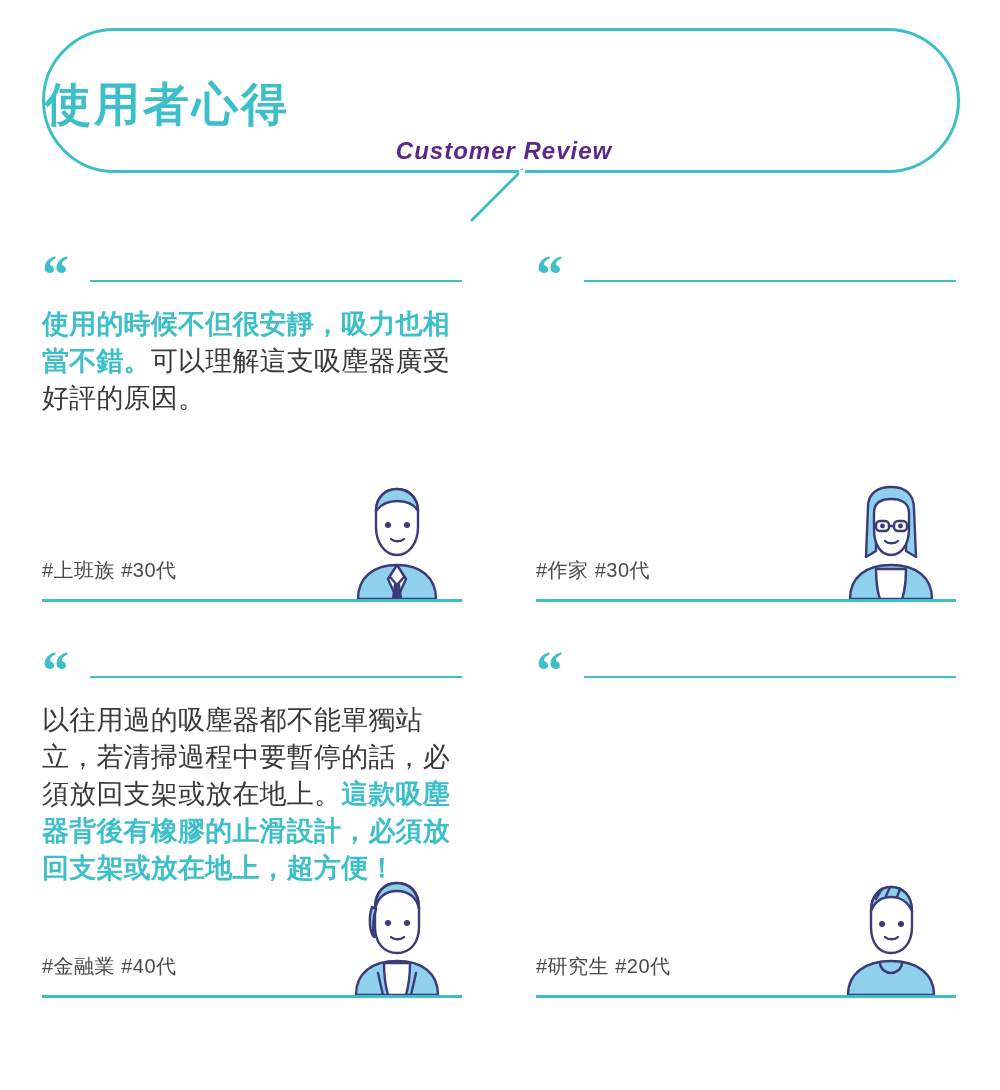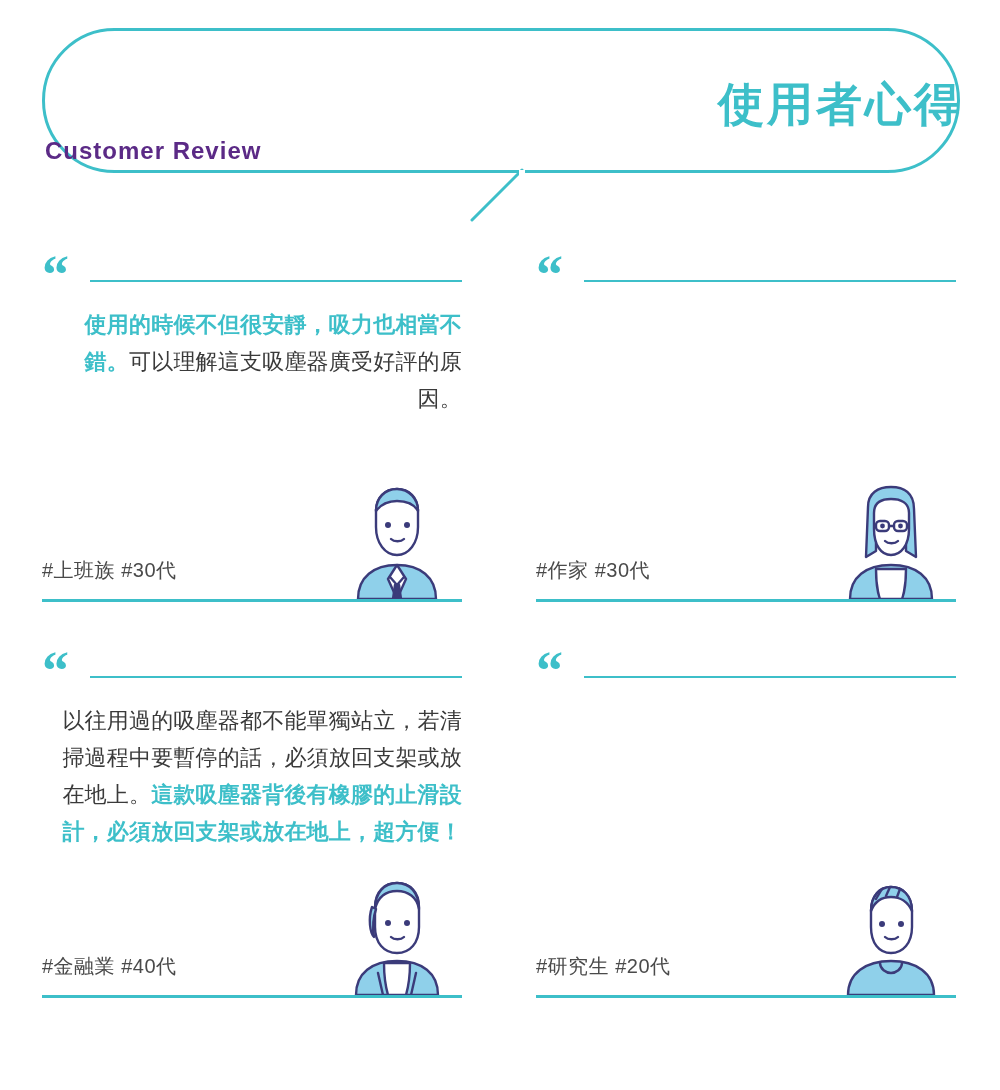--- a/index.html
+++ b/index.html
@@ -31,34 +31,35 @@
     border: 3px solid #3dbfc9;
     border-radius: 74px;
     box-sizing: border-box;
     background: #fff;
   }
   .bubble-title {
     position: absolute;
     left: 0;
     top: 50px;
     width: 918px;
-    text-align: right;
+    text-align: left;
     font-size: 46px;
     font-weight: bold;
     color: #3dbfc9;
     letter-spacing: 3px;
     line-height: 1;
   }
   .bubble-sub {
     position: absolute;
     left: 0;
     top: 108px;
     width: 918px;
-    text-align: left;
+    text-align: center;
     font-size: 24px;
+    font-style: italic;
     font-weight: bold;
     color: #5b2a86;
     letter-spacing: 1px;
     line-height: 1;
   }
   .bubble-tail {
     position: absolute;
     left: 470px;
     top: 168px;
     width: 60px;
@@ -103,26 +104,25 @@
     left: 48px;
     top: 18px;
     width: 372px;
     height: 2px;
     background: #3dbfc9;
   }
 
   .body-text {
     position: relative;
     margin-top: 4px;
-    font-size: 22px;
+    font-size: 27px;
     line-height: 37px;
     color: #3a3a3a;
     letter-spacing: 0.2px;
     width: 420px;
-    text-align: right;
   }
   .body-text .hl {
     color: #3dbfc9;
     font-weight: bold;
   }
   .body-text .hl-p {
     color: #6b2fa0;
     font-weight: bold;
   }
 

